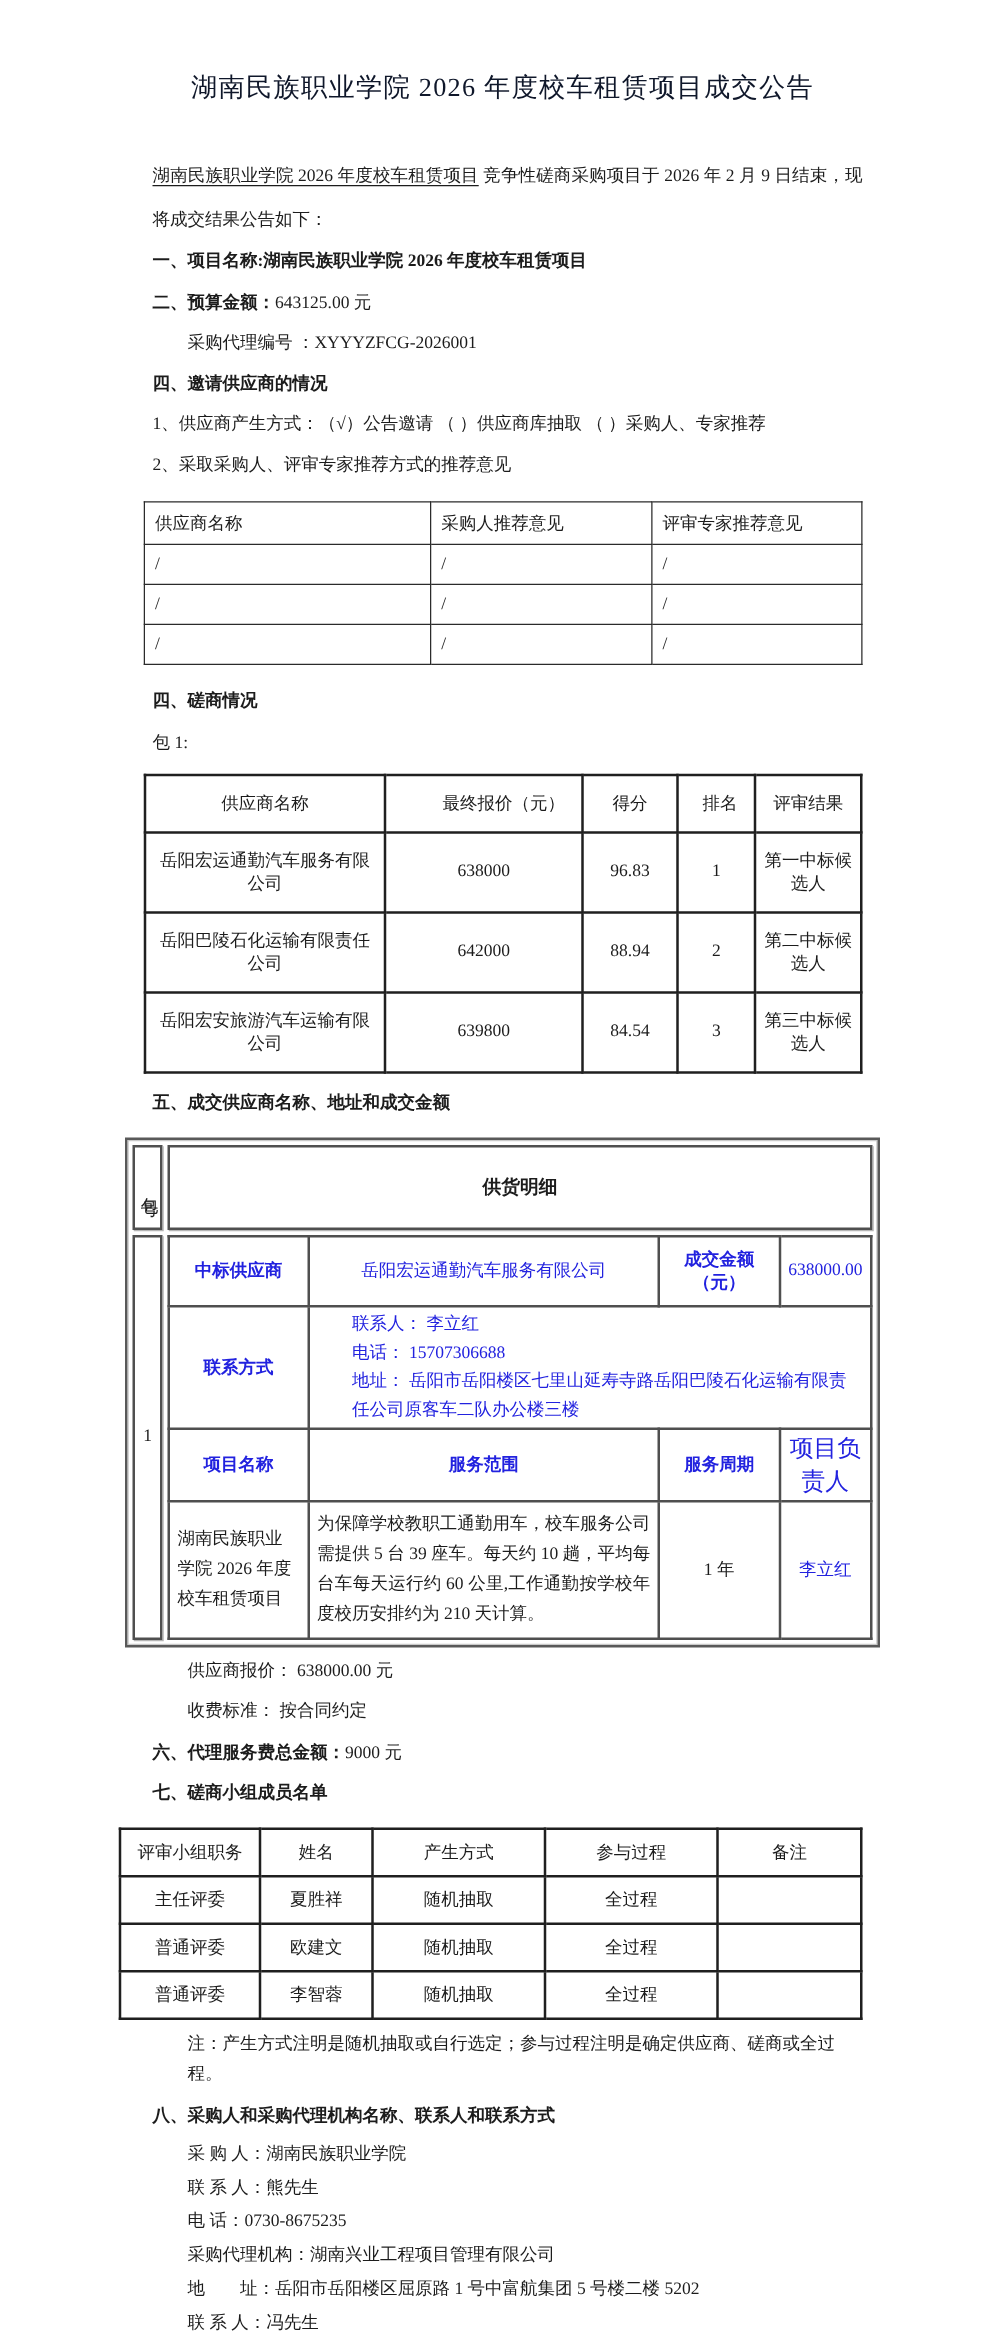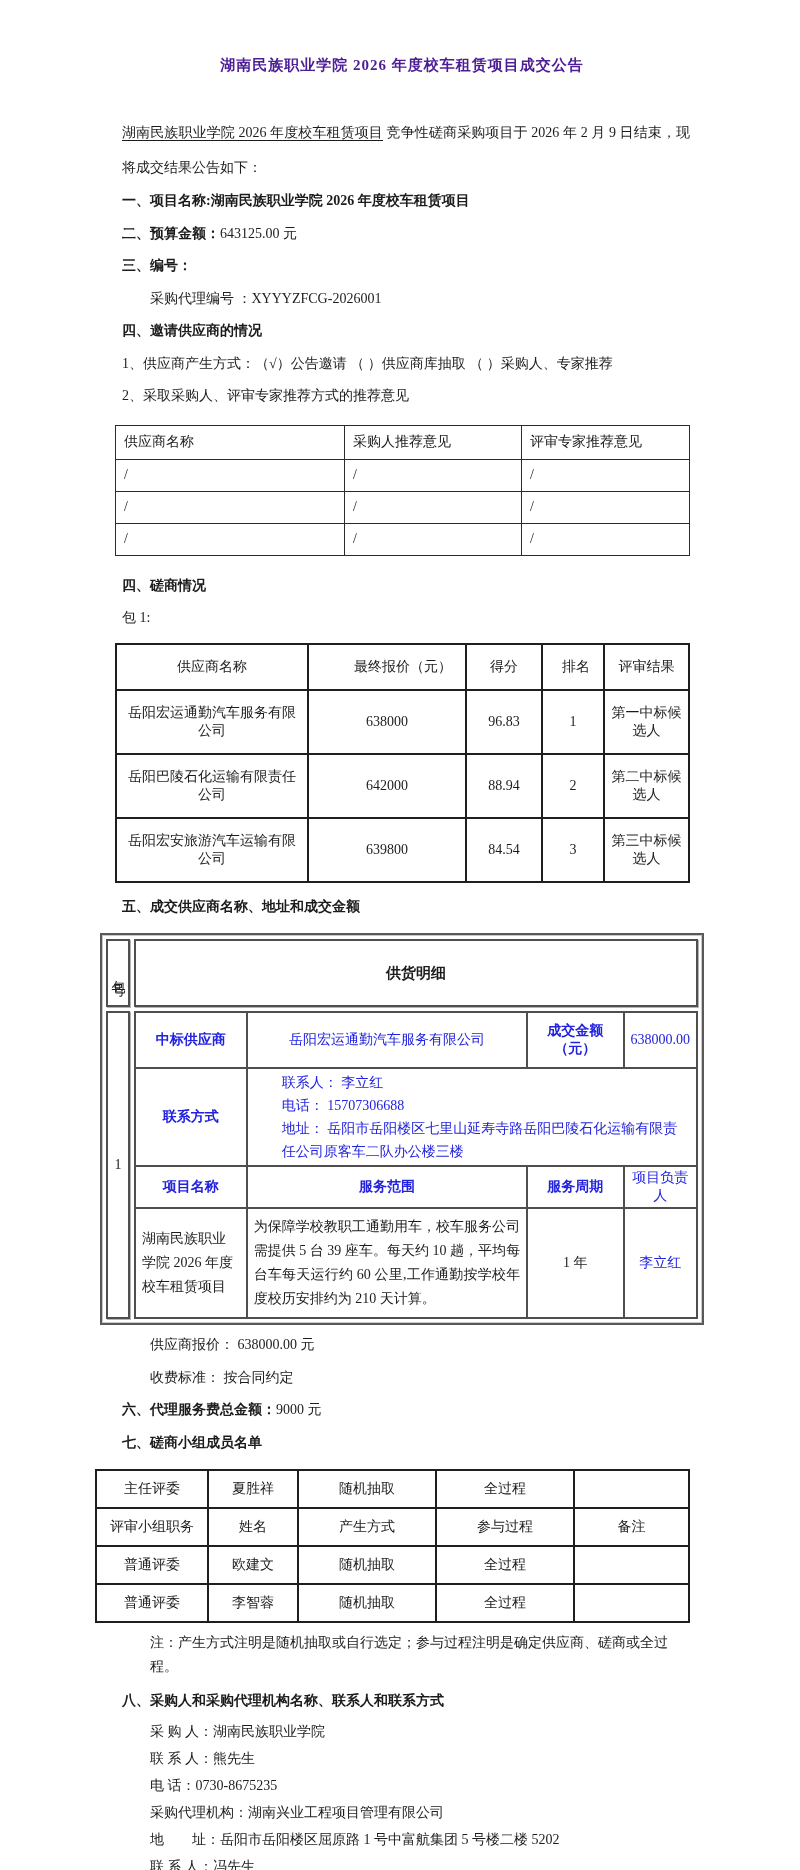--- a/index.html
+++ b/index.html
@@ -4,22 +4,22 @@
 <style>
   html,body{margin:0;padding:0;background:#ffffff;}
   body{
     width:800px;height:1870px;overflow:hidden;
     font-family:"Liberation Serif","DejaVu Serif",serif;
     color:#1c1c1c;font-size:14px;
   }
   .page{padding:56px 110px 0 122px;}
   
   .doc-title{
-    text-align:center;font-size:15px;font-weight:bold;
-    letter-spacing:1px;margin:0 0 0 -8px;color:#4c1d95;
+    text-align:center;font-size:21px;font-weight:normal;
+    letter-spacing:1px;margin:0 0 0 -8px;color:#0f172a;
   }
   
   .intro{margin:40px 0 0 0;line-height:35px;text-align:justify;}
   .intro .lead{text-indent:28px;display:inline;}
   .u{ text-decoration:underline; text-underline-offset:3px;}
   
   .line{margin:0;line-height:32.5px;}
   .b{font-weight:bold;}
   .ind{padding-left:28px;}
   
@@ -68,21 +68,21 @@
   .inner{width:100%;}
   .inner td{border:2px solid #4f4f4f;font-size:14px;padding:2px 6px;}
   .blue{color:#2222df;}
   .lblc{color:#2222df;font-weight:bold;text-align:center;width:104px;}
   .inner .c2{width:288px;}
   .inner .c3{width:86px;}
   .inner td.ctr{text-align:center;}
   .inner .r1 td{height:50px;}
   .contact p{margin:0;line-height:23px;text-align:left;color:#2222df;padding-left:28px;}
   .inner .hdr td{height:27px;text-align:center;color:#2222df;font-weight:bold;}
-  .inner .hdr td.light{font-weight:normal;font-size:14px;}
+  .inner .hdr td.light{font-weight:normal;font-size:19px;}
   .inner .data td{height:104px;}
   .inner .data .proj{text-align:left;line-height:24px;}
   .inner .data .scope{text-align:justify;line-height:24px;}
   
   .tbl3{width:595px;margin:10px 0 0 -27px;}
   .tbl3 th,.tbl3 td{
     border:2px solid #1f1f1f;text-align:center;font-weight:normal;
     font-size:14px;padding:0 4px;
   }
   .tbl3 th{height:36px;}
@@ -97,21 +97,20 @@
 <div class="page">
 
   <h1 class="doc-title">湖南民族职业学院 2026 年度校车租赁项目成交公告</h1>
 
   <p class="intro"><span class="lead u">湖南民族职业学院 2026 年度校车租赁项目</span><span> 竞争性磋商采购项目于 2026 年 2 月 9 日结束，现将成交结果公告如下：</span></p>
 
   <p class="line b">一、项目名称:湖南民族职业学院 2026 年度校车租赁项目</p>
 
   <p class="line"><span class="b">二、预算金额：</span><span>643125.00 元</span></p>
 
-  <p class="line b">三、编号：</p>
   <p class="line ind">采购代理编号 ：XYYYZFCG-2026001</p>
 
   <p class="line b">四、邀请供应商的情况</p>
   <p class="line">1、供应商产生方式：（√）公告邀请 （ ）供应商库抽取 （ ）采购人、专家推荐</p>
   <p class="line">2、采取采购人、评审专家推荐方式的推荐意见</p>
 
   <table class="tbl1">
     <tbody>
         <tr>
       <th style="width:212px">供应商名称</th>
@@ -217,32 +216,32 @@
   <p class="line ind" style="margin-top:4px">供应商报价： 638000.00 元</p>
   <p class="line ind">收费标准： 按合同约定</p>
 
   <p class="line"><span class="b">六、代理服务费总金额：</span><span>9000 元</span></p>
 
   <p class="line b">七、磋商小组成员名单</p>
 
   <table class="tbl3">
     <tbody>
         <tr>
+      <th style="width:102px">评审小组职务</th>
+      <th style="width:80px">姓名</th>
+      <th style="width:128px">产生方式</th>
+      <th style="width:128px">参与过程</th>
+      <th>备注</th>
+    </tr>
+    <tr>
       <td>主任评委</td>
       <td>夏胜祥</td>
       <td>随机抽取</td>
       <td>全过程</td>
       <td></td>
-    </tr>
-    <tr>
-      <th style="width:102px">评审小组职务</th>
-      <th style="width:80px">姓名</th>
-      <th style="width:128px">产生方式</th>
-      <th style="width:128px">参与过程</th>
-      <th>备注</th>
     </tr>
     <tr>
       <td>普通评委</td>
       <td>欧建文</td>
       <td>随机抽取</td>
       <td>全过程</td>
       <td></td>
     </tr>
     <tr>
       <td>普通评委</td>

